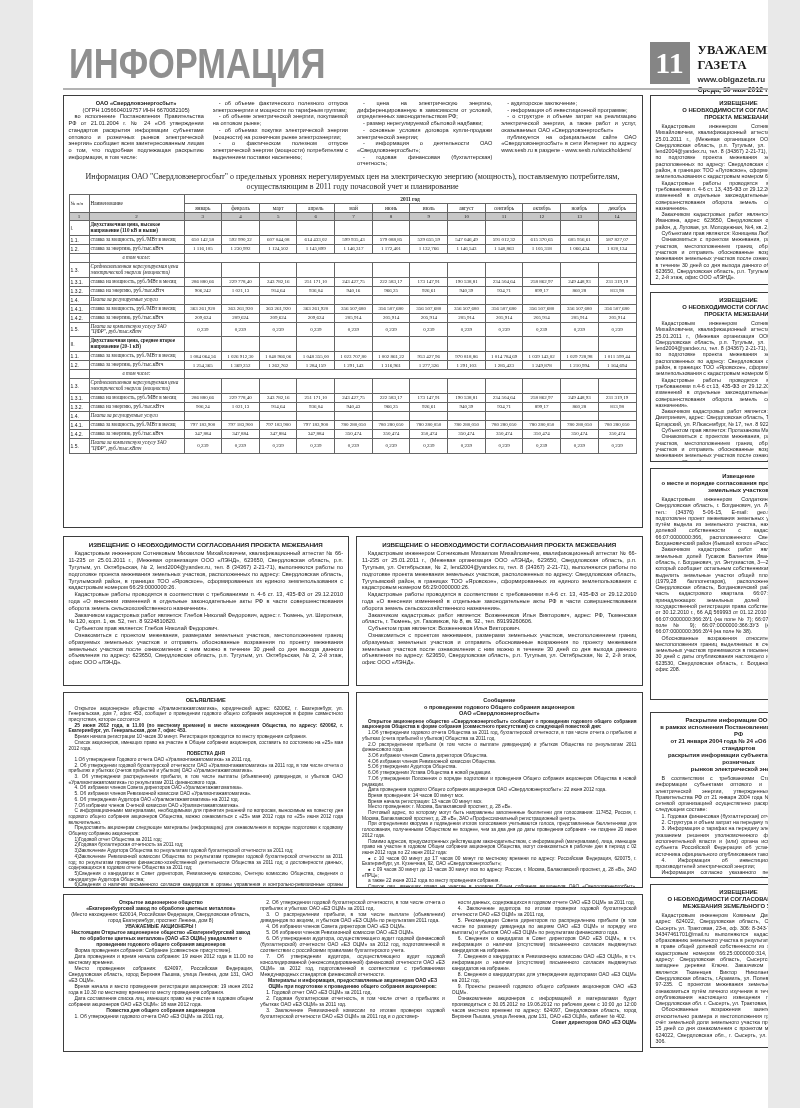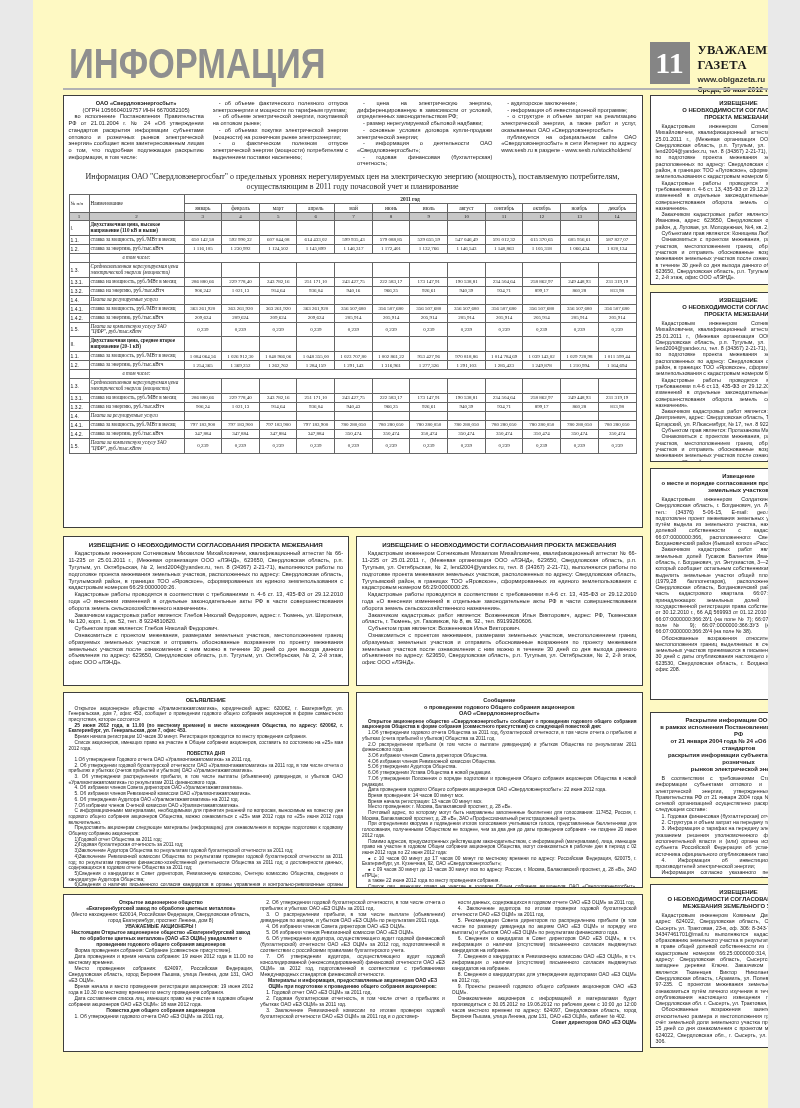--- a/index.html
+++ b/index.html
@@ -1,16 +1,16 @@
 <!DOCTYPE html>
 <html lang="ru"><head>
 <meta charset="utf-8">
 <style>
   html,body{margin:0;padding:0;background:#e9e9e9;}
-  .page{position:relative;width:735px;height:1108px;margin:0 auto;background:#fef9c3;
+  .page{position:relative;width:735px;height:1108px;margin:0 auto;background:#ffffff;
         font-family:"Liberation Sans",sans-serif;color:#1b1b1b;overflow:hidden;}
 
   
   .mast-title{position:absolute;left:36px;top:40px;font-size:42px;font-weight:bold;
               color:#8f8f8f;letter-spacing:0;transform:scaleX(.82);transform-origin:left;
               white-space:nowrap;}
   .page-badge{position:absolute;left:617px;top:42px;width:40px;height:42px;background:#858585;
               color:#fff;display:flex;align-items:center;justify-content:center;
               font-family:"Liberation Serif",serif;font-size:30px;font-weight:bold;}
   .paper-info{position:absolute;left:665px;top:43px;width:130px;}

